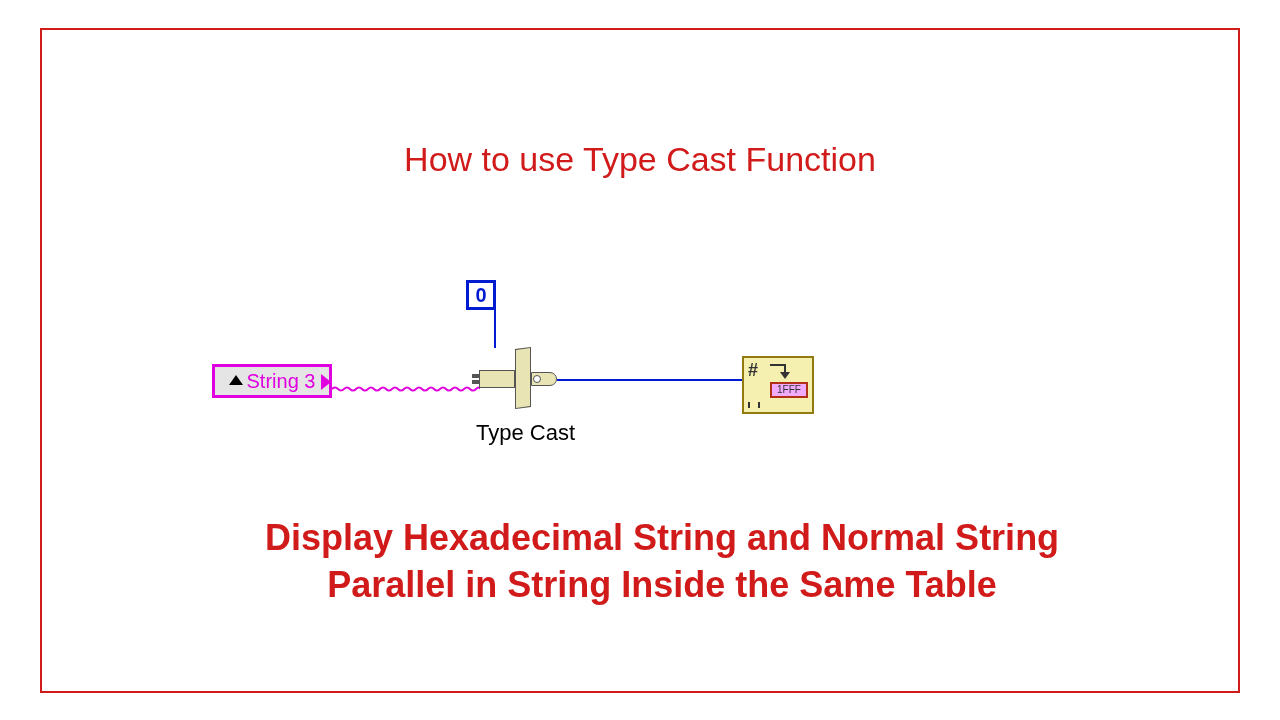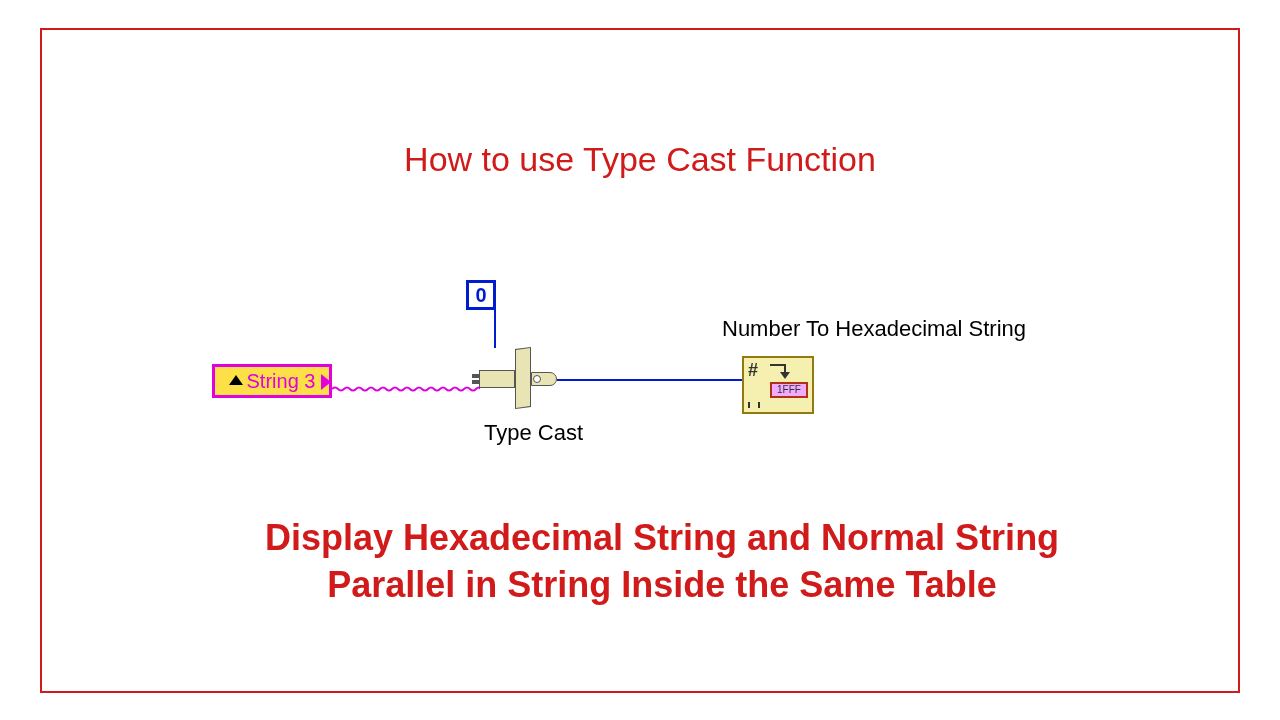--- a/index.html
+++ b/index.html
@@ -48,21 +48,21 @@
     height: 200px;
   }
   
   .string-terminal {
     position: absolute;
     left: 0;
     top: 84px;
     width: 120px;
     height: 34px;
     border: 3px solid #e000e0;
-    background: #fde047;
+    background: #e5e5e5;
     display: flex;
     align-items: center;
     justify-content: center;
     font-size: 20px;
     color: #e000e0;
     font-weight: 500;
   }
   .string-terminal .home-icon {
     width: 0; height: 0;
     border-left: 7px solid transparent;
@@ -152,21 +152,20 @@
     background: #fff;
     border: 1px solid #555;
     border-radius: 50%;
   }
   .typecast-label {
     position: absolute;
     left: 264px;
     top: 140px;
     font-size: 22px;
     color: #000;
-    margin-left: 8px;
   }
   
   .hex-node {
     position: absolute;
     left: 530px;
     top: 76px;
     width: 72px;
     height: 58px;
     background: #f5f0b0;
     border: 2px solid #927a10;
@@ -283,21 +282,20 @@
     <div class="typecast">
       <div class="tc-bar"></div>
       <div class="tc-left-plug"></div>
       <div class="tc-right-plug"></div>
       <div class="tc-hole"></div>
     </div>
     <div class="typecast-label">Type Cast</div>
 
     <div class="blue-wire-h"></div>
 
-    <div class="hex-label">Number To Hexadecimal String</div>
     <div class="hex-node">
       <span class="hash">#</span>
       <span class="arrow"></span>
       <span class="inner-box">1FFF</span>
       <span class="tick"></span>
     </div>
 
   </div>
 
   <div class="subtitle">

